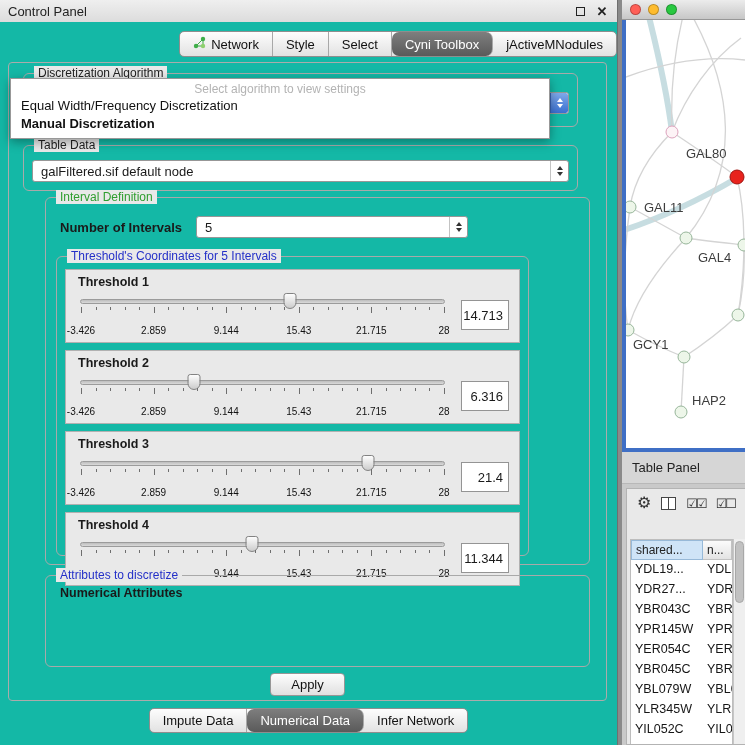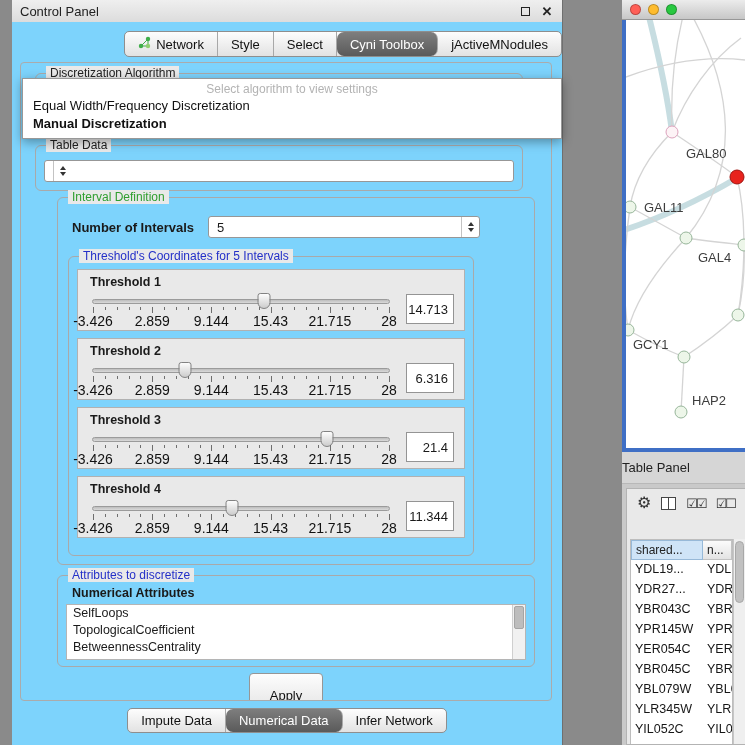--- a/index.html
+++ b/index.html
@@ -1,21 +1,21 @@
 <!DOCTYPE html>
 <html><head>
 <meta charset="utf-8">
 <style>
   * { margin:0; padding:0; box-sizing:border-box; }
   html,body { width:745px; height:745px; overflow:hidden; background:#8a8a8a;
     font-family:"Liberation Sans", sans-serif; font-size:13px; color:#1a1a1a; }
 
   
-  .control-panel { position:absolute; left:12px; top:0; width:551px; height:745px;
-    background:#7dd3fc; border-right:1px solid #6f6f6f; }
+  .control-panel { position:absolute; left:0; top:0; width:618px; height:745px;
+    background:#14b8a6; border-right:1px solid #6f6f6f; }
   .cp-titlebar { position:absolute; top:0; left:0; right:0; height:22px;
     background:linear-gradient(#efefef,#dcdcdc); display:flex; align-items:center;
     padding:0 8px; font-size:13px; color:#222; }
   .cp-title { flex:1; }
   .win-btn { width:14px; height:14px; display:flex; align-items:center; justify-content:center;
     margin-left:8px; color:#222; cursor:default; }
   .win-float-glyph { width:9px; height:9px; border:1.5px solid #222; }
   .win-close-glyph { font-size:13px; font-weight:bold; line-height:1; }
 
   .cp-tabs { position:absolute; top:31px; left:0; right:0; display:flex; justify-content:flex-end; }
@@ -78,36 +78,36 @@
   .thr-row { display:flex; align-items:center; }
   .slider { flex:1; margin-right:14px; }
   .track { position:relative; height:5px; background:linear-gradient(#bdbdbd,#dadada);
     border:1px solid #9b9b9b; border-radius:3px; margin:8px 2px 0; }
   .thumb { position:absolute; top:-7px; width:13px; height:16px; transform:translateX(-50%);
     background:linear-gradient(#fdfdfd,#cccccc); border:1px solid #828282;
     border-radius:3px 3px 7px 7px; }
   .ticks { position:relative; height:6px; margin:3px 3px 0; }
   .tick { position:absolute; top:0; width:1px; height:3px; background:#6e6e6e; }
   .tick.major { height:6px; }
-  .scale { position:relative; height:12px; margin:0 3px 2px; font-size:14px; color:#111;text-align:right; }
+  .scale { position:relative; height:12px; margin:12px 3px 2px; font-size:10px; color:#111;text-align:right; }
   .scale-num { position:absolute; top:0; transform:translateX(-50%); white-space:nowrap; }
   .value-box { width:48px; height:30px; background:#fff; border:1px solid #949494;
     display:flex; align-items:center; justify-content:flex-end; padding-right:5px; font-size:13px; }
 
   
   .attrs-label { position:absolute; top:10px; left:14px; font-weight:bold; font-size:12.5px; }
   .listbox { position:absolute; top:28px; left:8px; right:8px; bottom:6px; background:#fff;
     border:1px solid #b5b5b5; overflow:hidden; }
   .list-item { height:17px; line-height:17px; font-size:12.5px; padding-left:6px; white-space:nowrap; }
   .list-scroll { position:absolute; top:0; right:0; bottom:0; width:13px; background:#f1f1f1;
     border-left:1px solid #cfcfcf; }
   .list-thumb { margin:1px; height:42%; background:#bdbdbd; border:1px solid #a5a5a5; border-radius:2px; }
 
   .apply-row { position:absolute; top:610px; left:0; right:0; text-align:center; }
-  .apply-btn { display:inline-block; padding:14px 20px; font-size:13px; color:#111;
+  .apply-btn { display:inline-block; padding:3px 20px; font-size:13px; color:#111;
     background:linear-gradient(#fdfdfd,#e0e0e0); border:1px solid #969696; border-radius:4px; }
 
   .cp-bottom-tabs { position:absolute; bottom:12px; left:0; right:0; display:flex; justify-content:center; }
 
   
   .network-window { position:absolute; left:622px; top:0; width:123px; height:452px; background:#fff; }
   .nw-titlebar { position:absolute; top:0; left:0; right:0; height:20px;
     background:linear-gradient(#ececec,#c7c7c7); border-bottom:1px solid #979797;
     display:flex; align-items:center; gap:7px; padding-left:8px; }
   .light { width:11px; height:11px; border-radius:50%; border:1px solid rgba(0,0,0,.25); }
@@ -117,21 +117,21 @@
   .net-canvas svg { position:absolute; left:0; top:0; }
   .net-node { position:absolute; width:13px; height:13px; border-radius:50%;
     transform:translate(-50%,-50%); }
   .net-node.green { background:#edf6e9; border:1px solid #97b69a; }
   .net-node.red { width:15px; height:15px; background:#e8231d; border:1px solid #a01410; }
   .net-node.pink { background:#fdf3f6; border:1.5px solid #dda3bd; }
   .net-label { position:absolute; font-size:13px; color:#3d3d3d; white-space:nowrap; }
 
   
   .table-region { position:absolute; left:622px; top:452px; width:123px; height:293px; background:#c9c9c9; }
-  .tp-titlebar { height:32px; display:flex; align-items:center; 
+  .tp-titlebar { height:32px; display:flex; align-items:center; padding-left:10px;
     font-size:13px; color:#222; background:#d6d6d6; border-bottom:1px solid #b8b8b8; }
   .tp-body { position:absolute; top:36px; left:4px; right:0; bottom:0; background:#e9e9e9;
     border:1px solid #b3b3b3; border-right:none; overflow:hidden; }
   .tp-toolbar { height:28px; display:flex; align-items:center; gap:10px; padding-left:10px; color:#333; }
   .gear-ic { font-size:16px; line-height:1; }
   .cols-ic svg { display:block; }
   .check-ic { font-size:13px; letter-spacing:-2px; white-space:nowrap; }
   .tp-table { position:absolute; top:50px; left:3px; right:12px; bottom:0; background:#fff;
     border:1px solid #bdbdbd; border-bottom:none; }
   .tp-header { display:flex; height:20px; font-size:12px; color:#222; }
@@ -197,20 +197,21 @@
         <span class="stepper blue">
             <span class="arr-up"></span>
             <span class="arr-dn"></span>
           </span>
       </div>
     </div>
 
     <div class="group tdata">
       <span class="group-title">Table Data</span>
       <div class="combo tdata-combo">
+        <span class="combo-text">galFiltered.sif default node</span>
         <span class="stepper">
             <span class="arr-up"></span>
             <span class="arr-dn"></span>
           </span>
       </div>
     </div>
 
     <div class="group interval">
       <span class="group-title green">Interval Definition</span>
 
@@ -419,28 +420,20 @@
             <div class="value-box">11.344</div>
           </div>
         </div>
 
       </div>
     </div>
 
     <div class="group attrs">
       <span class="group-title blue">Attributes to discretize</span>
       <div class="attrs-label">Numerical Attributes</div>
-      <div class="listbox">
-        <div class="list-item">SelfLoops</div>
-        <div class="list-item">TopologicalCoefficient</div>
-        <div class="list-item">BetweennessCentrality</div>
-        <div class="list-scroll">
-            <div class="list-thumb"></div>
-          </div>
-      </div>
     </div>
 
     <div class="apply-row">
       <span class="apply-btn">Apply</span>
     </div>
 
   </div>
 
   <div class="popup">
     <div class="popup-placeholder">Select algorithm to view settings</div>

